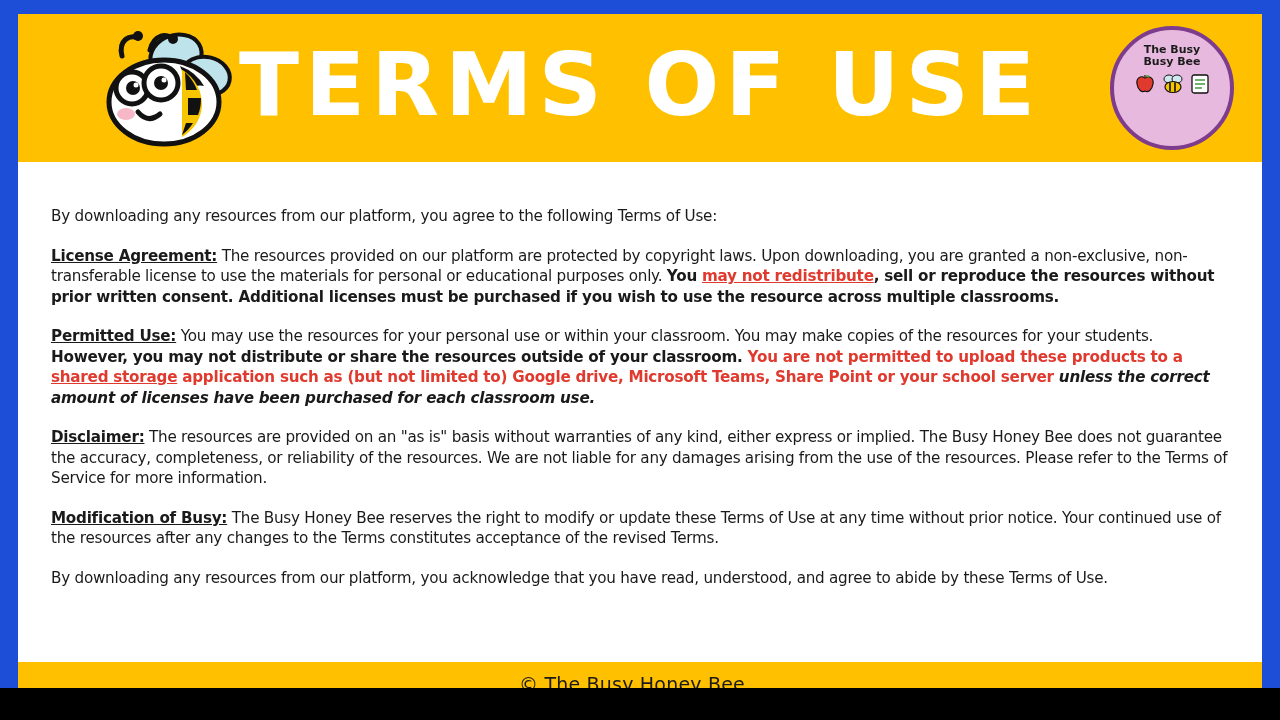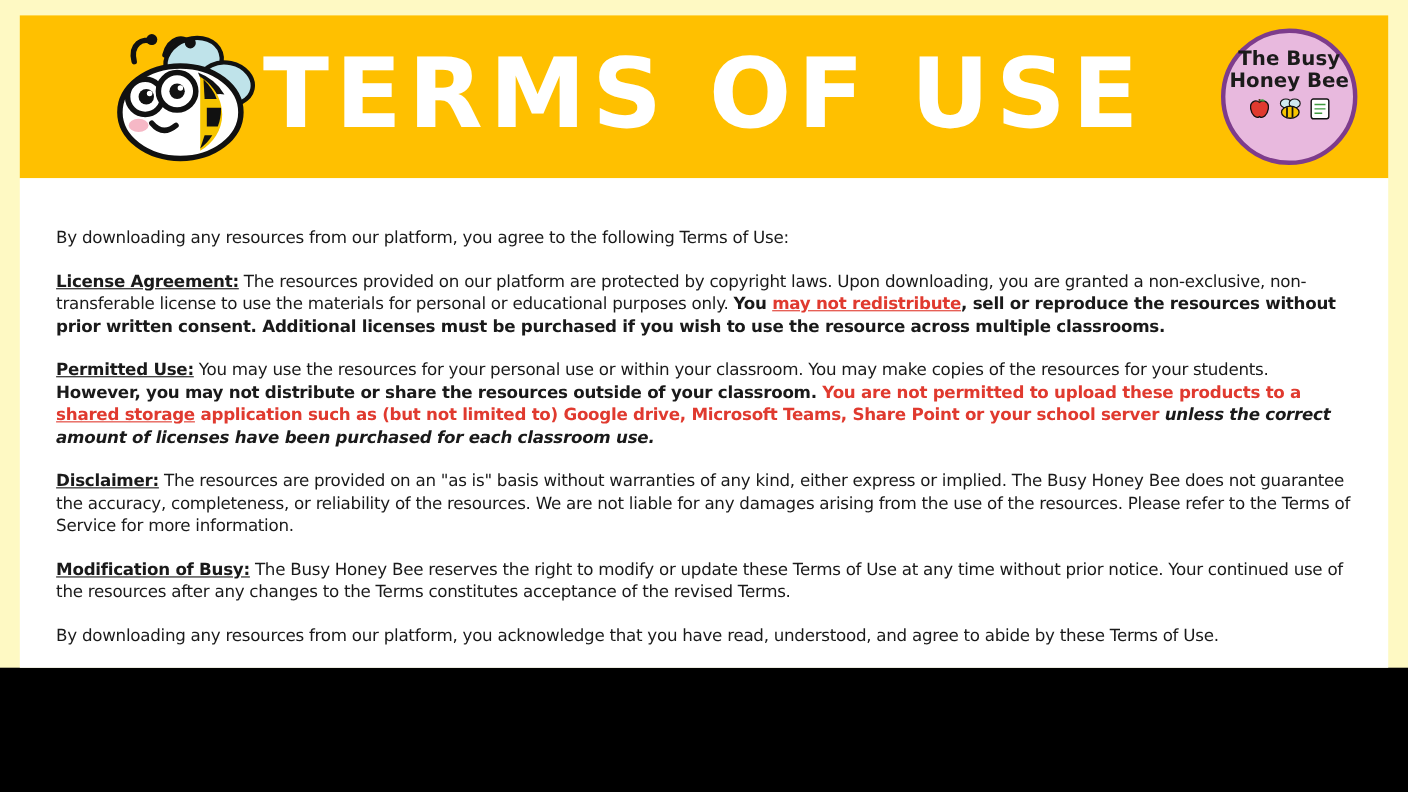--- a/index.html
+++ b/index.html
@@ -7,22 +7,22 @@
     margin: 0;
     padding: 0;
     width: 1280px;
     height: 720px;
     background: #000000;
     font-family: "Liberation Sans", sans-serif;
   }
   .page {
     position: relative;
     width: 1280px;
-    height: 607px;
-    background: #fef9c3;
+    height: 688px;
+    background: #1d4ed8;
     overflow: hidden;
   }
 
   
   .header {
     position: absolute;
     left: 18px;
     top: 14px;
     width: 1244px;
     height: 148px;
@@ -65,21 +65,21 @@
     background: #E8B9DE;
     border: 4px solid #7D3C8C;
     display: flex;
     flex-direction: column;
     align-items: center;
     justify-content: flex-start;
     padding-top: 14px;
   }
   .brand-badge .bb-line {
     color: #1B1B1B;
-    font-size: 18px;
+    font-size: 11px;
     font-weight: bold;
     line-height: 1.12;
     font-family: "DejaVu Sans", sans-serif;
   }
   .brand-badge .bb-icons {
     margin-top: 4px;
     display: flex;
     align-items: center;
     gap: 4px;
   }
@@ -168,21 +168,21 @@
         <circle cx="104" cy="54" r="2.5" fill="#FFF"></circle>
         <ellipse cx="66" cy="88" rx="9" ry="6" fill="#F6B8C6"></ellipse>
         <path d="M78 86 q10 12 22 2" stroke="#111" stroke-width="5" fill="none" stroke-linecap="round"></path>
       </svg>
     </div>
 
     <div class="header-title">TERMS OF USE</div>
 
     <div class="brand-badge">
       <div class="bb-line">The Busy</div>
-      <div class="bb-line">Honey Bee</div>
+      <div class="bb-line">Busy Bee</div>
       <div class="bb-icons">
         <span>
           <svg width="22" height="22" viewBox="0 0 22 22" aria-hidden="true">
             <path d="M11 5 C7 2 2 5 3 11 C4 17 8 20 11 18 C14 20 18 17 19 11 C20 5 15 2 11 5 Z" fill="#E03A2F" stroke="#111" stroke-width="1.2"></path>
             <path d="M11 5 L11 2" stroke="#5A3A1B" stroke-width="1.6"></path>
             <path d="M11 3 q4 -2 5 1 q-4 1 -5 -1" fill="#3F9B3F"></path>
           </svg>
         </span>
         <span>
           <svg width="26" height="20" viewBox="0 0 26 20" aria-hidden="true">

